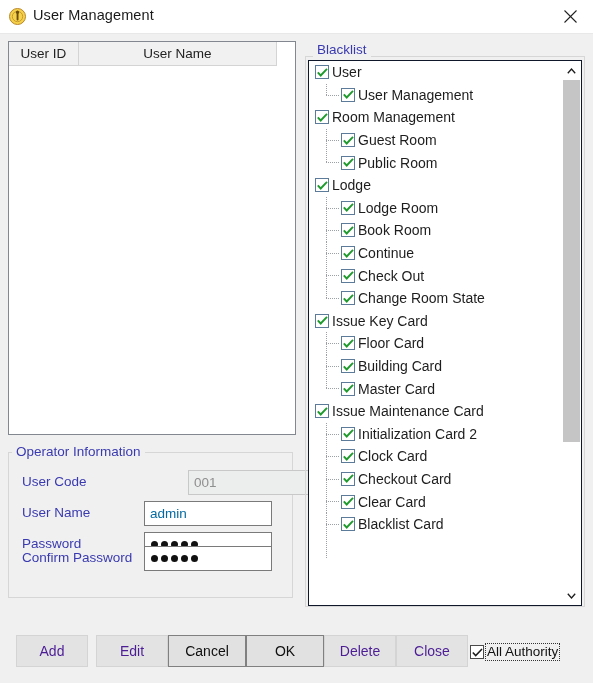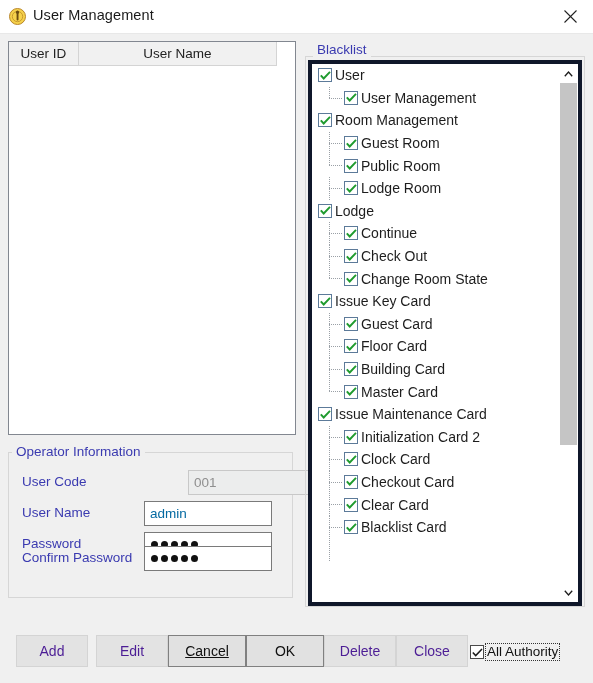--- a/index.html
+++ b/index.html
@@ -178,21 +178,21 @@
     padding: 0 4px;
     font-size: 13.5px;
     color: #3a3ab0;
     white-space: nowrap;
   }
   #tree-box {
     position: absolute;
     left: 308px; top: 60px;
     width: 274px; height: 546px;
     background: #ffffff;
-    border: 4px solid #0f172a;
+    border: 1px solid #0f172a;
     box-sizing: border-box;
     overflow: hidden;
     padding-left: 17px;
   }
   #tree-inner {
     position: absolute;
     left: 0; top: 0;
     width: 253px;
     height: 100%;
     overflow: hidden;
@@ -445,95 +445,95 @@
           <div class="v half"></div>
           <div class="h"></div>
         </div>
         <div class="cb">
           <svg width="11" height="9" viewBox="0 0 11 9">
             <polyline points="0.8,4.3 3.7,7.5 10,0.9" fill="none" stroke="#1f9b2e" stroke-width="1.9"></polyline>
           </svg>
         </div>
         <span class="lbl">Public Room</span>
       </div>
+      <div class="tree-node root">
+        <div class="cb">
+          <svg width="11" height="9" viewBox="0 0 11 9">
+            <polyline points="0.8,4.3 3.7,7.5 10,0.9" fill="none" stroke="#1f9b2e" stroke-width="1.9"></polyline>
+          </svg>
+        </div>
+        <span class="lbl">Lodge</span>
+      </div>
       <div class="tree-node child">
         <div class="connector">
           <div class="v"></div>
           <div class="h"></div>
         </div>
         <div class="cb">
           <svg width="11" height="9" viewBox="0 0 11 9">
             <polyline points="0.8,4.3 3.7,7.5 10,0.9" fill="none" stroke="#1f9b2e" stroke-width="1.9"></polyline>
           </svg>
         </div>
         <span class="lbl">Lodge Room</span>
       </div>
+      <div class="tree-node child">
+        <div class="connector">
+          <div class="v"></div>
+          <div class="h"></div>
+        </div>
+        <div class="cb">
+          <svg width="11" height="9" viewBox="0 0 11 9">
+            <polyline points="0.8,4.3 3.7,7.5 10,0.9" fill="none" stroke="#1f9b2e" stroke-width="1.9"></polyline>
+          </svg>
+        </div>
+        <span class="lbl">Book Room</span>
+      </div>
+      <div class="tree-node child">
+        <div class="connector">
+          <div class="v"></div>
+          <div class="h"></div>
+        </div>
+        <div class="cb">
+          <svg width="11" height="9" viewBox="0 0 11 9">
+            <polyline points="0.8,4.3 3.7,7.5 10,0.9" fill="none" stroke="#1f9b2e" stroke-width="1.9"></polyline>
+          </svg>
+        </div>
+        <span class="lbl">Continue</span>
+      </div>
+      <div class="tree-node child">
+        <div class="connector">
+          <div class="v"></div>
+          <div class="h"></div>
+        </div>
+        <div class="cb">
+          <svg width="11" height="9" viewBox="0 0 11 9">
+            <polyline points="0.8,4.3 3.7,7.5 10,0.9" fill="none" stroke="#1f9b2e" stroke-width="1.9"></polyline>
+          </svg>
+        </div>
+        <span class="lbl">Check Out</span>
+      </div>
+      <div class="tree-node child">
+        <div class="connector">
+          <div class="v half"></div>
+          <div class="h"></div>
+        </div>
+        <div class="cb">
+          <svg width="11" height="9" viewBox="0 0 11 9">
+            <polyline points="0.8,4.3 3.7,7.5 10,0.9" fill="none" stroke="#1f9b2e" stroke-width="1.9"></polyline>
+          </svg>
+        </div>
+        <span class="lbl">Change Room State</span>
+      </div>
       <div class="tree-node root">
         <div class="cb">
           <svg width="11" height="9" viewBox="0 0 11 9">
             <polyline points="0.8,4.3 3.7,7.5 10,0.9" fill="none" stroke="#1f9b2e" stroke-width="1.9"></polyline>
           </svg>
         </div>
-        <span class="lbl">Lodge</span>
-      </div>
-      <div class="tree-node child">
-        <div class="connector">
-          <div class="v"></div>
-          <div class="h"></div>
-        </div>
-        <div class="cb">
-          <svg width="11" height="9" viewBox="0 0 11 9">
-            <polyline points="0.8,4.3 3.7,7.5 10,0.9" fill="none" stroke="#1f9b2e" stroke-width="1.9"></polyline>
-          </svg>
-        </div>
-        <span class="lbl">Continue</span>
-      </div>
-      <div class="tree-node child">
-        <div class="connector">
-          <div class="v"></div>
-          <div class="h"></div>
-        </div>
-        <div class="cb">
-          <svg width="11" height="9" viewBox="0 0 11 9">
-            <polyline points="0.8,4.3 3.7,7.5 10,0.9" fill="none" stroke="#1f9b2e" stroke-width="1.9"></polyline>
-          </svg>
-        </div>
-        <span class="lbl">Check Out</span>
-      </div>
-      <div class="tree-node child">
-        <div class="connector">
-          <div class="v half"></div>
-          <div class="h"></div>
-        </div>
-        <div class="cb">
-          <svg width="11" height="9" viewBox="0 0 11 9">
-            <polyline points="0.8,4.3 3.7,7.5 10,0.9" fill="none" stroke="#1f9b2e" stroke-width="1.9"></polyline>
-          </svg>
-        </div>
-        <span class="lbl">Change Room State</span>
-      </div>
-      <div class="tree-node root">
-        <div class="cb">
-          <svg width="11" height="9" viewBox="0 0 11 9">
-            <polyline points="0.8,4.3 3.7,7.5 10,0.9" fill="none" stroke="#1f9b2e" stroke-width="1.9"></polyline>
-          </svg>
-        </div>
         <span class="lbl">Issue Key Card</span>
-      </div>
-      <div class="tree-node child">
-        <div class="connector">
-          <div class="v"></div>
-          <div class="h"></div>
-        </div>
-        <div class="cb">
-          <svg width="11" height="9" viewBox="0 0 11 9">
-            <polyline points="0.8,4.3 3.7,7.5 10,0.9" fill="none" stroke="#1f9b2e" stroke-width="1.9"></polyline>
-          </svg>
-        </div>
-        <span class="lbl">Guest Card</span>
       </div>
       <div class="tree-node child">
         <div class="connector">
           <div class="v"></div>
           <div class="h"></div>
         </div>
         <div class="cb">
           <svg width="11" height="9" viewBox="0 0 11 9">
             <polyline points="0.8,4.3 3.7,7.5 10,0.9" fill="none" stroke="#1f9b2e" stroke-width="1.9"></polyline>
           </svg>
@@ -659,17 +659,17 @@
   <div id="all-authority-wrap">
     <div id="all-authority-box">
       <svg width="11" height="9" viewBox="0 0 11 9">
         <polyline points="0.8,4.4 3.7,7.6 10,0.9" fill="none" stroke="#1d1d1d" stroke-width="1.5"></polyline>
       </svg>
     </div>
     <div id="all-authority-label">All Authority</div>
   </div>
 <div class="btn disabled" style="left: 16px; width: 72px;">Add</div>
     <div class="btn disabled" style="left: 96px; width: 72px;">Edit</div>
-    <div class="btn enabled" style="left: 168px; width: 78px; text-decoration: underline;">Cancel</div>
+    <div class="btn enabled" style="left: 168px; width: 78px;">Cancel</div>
     <div class="btn enabled" style="left: 246px; width: 78px;">OK</div>
     <div class="btn disabled" style="left: 324px; width: 72px;">Delete</div>
     <div class="btn disabled" style="left: 396px; width: 72px;">Close</div>
   </div>
 
 </body></html>

